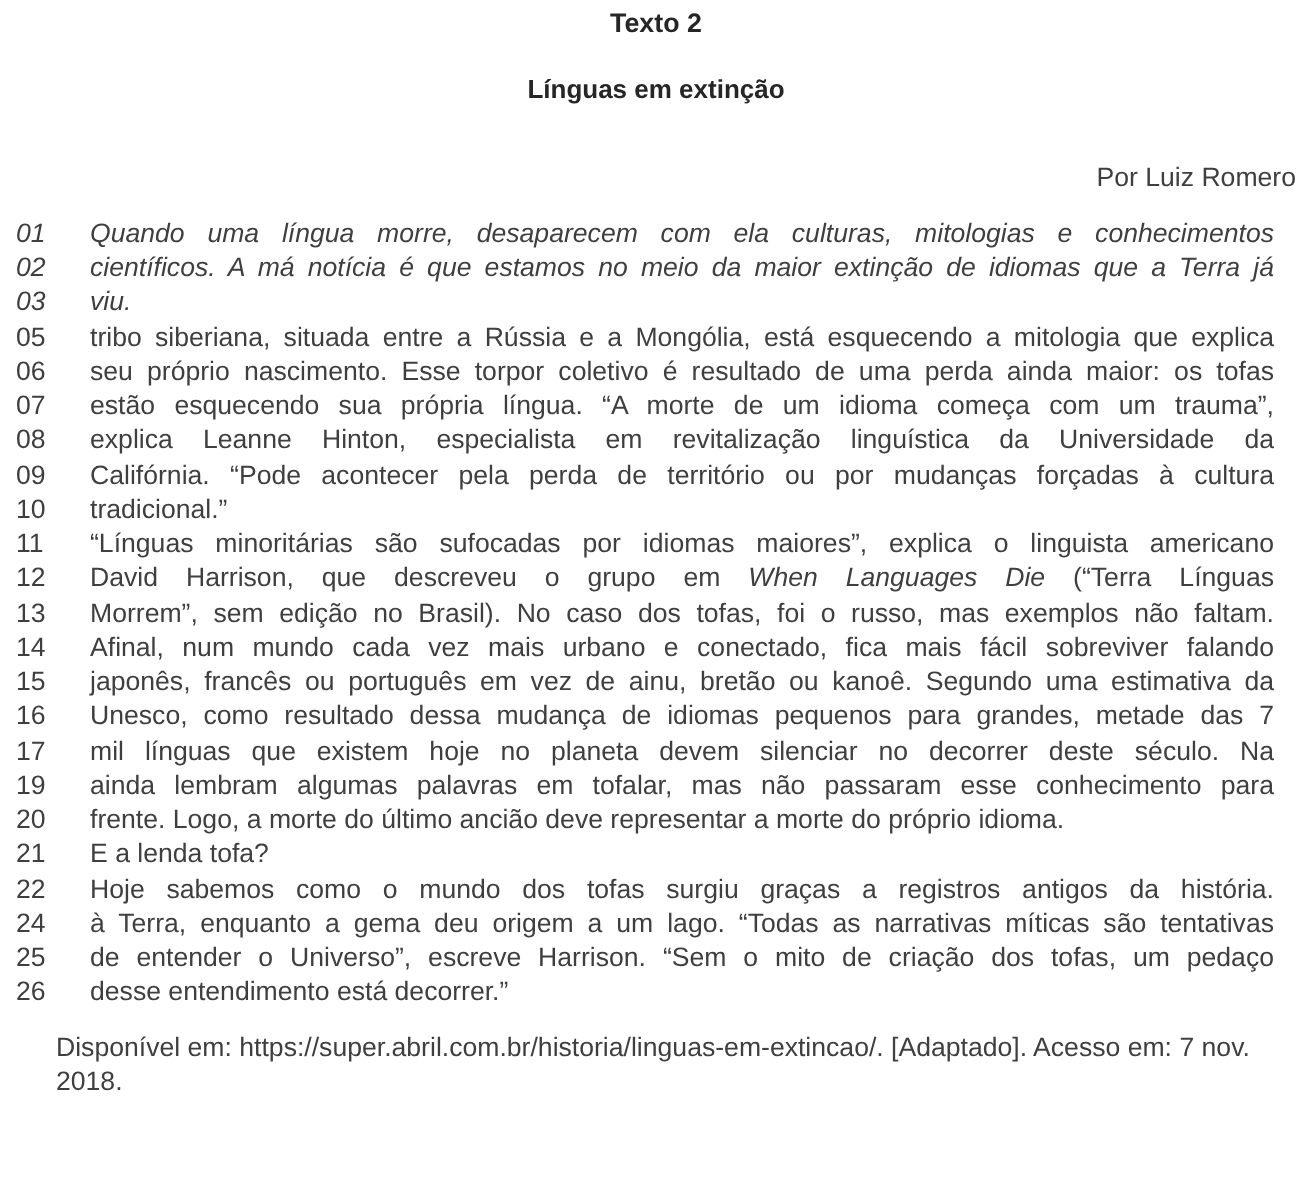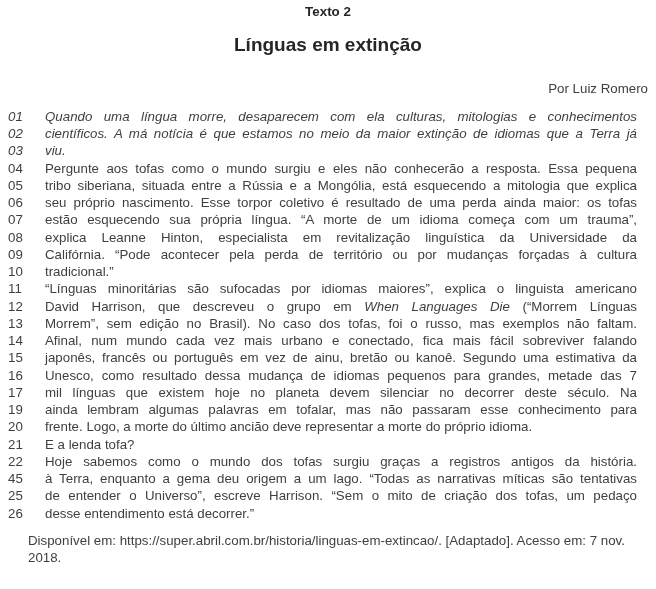--- a/index.html
+++ b/index.html
@@ -19,21 +19,21 @@
   .texto-label {
     text-align: center;
     font-weight: bold;
     color: #262626;
     font-size: 13.4px;
   }
   .doc-title {
     text-align: center;
     font-weight: bold;
     color: #262626;
-    font-size: 19px;
+    font-size: 13px;
     margin-top: 16px;
   }
   .byline {
     text-align: right;
     padding-right: 8px;
     margin-top: 26px;
   }
   .lines {
     margin-top: 11px;
     padding-left: 8px;
@@ -77,24 +77,20 @@
       </div>
       <div class="line fill italic">
         <span class="num">02</span>
         <span class="txt"><span>científicos. A má notícia é que estamos no meio da maior extinção de idiomas que a Terra já</span></span>
       </div>
       <div class="line italic">
         <span class="num">03</span>
         <span class="txt"><span>viu.</span></span>
       </div>
       <div class="line fill">
-        <span class="num">04</span>
-        <span class="txt"><span>Pergunte aos tofas como o mundo surgiu e eles não conhecerão a resposta. Essa pequena</span></span>
-      </div>
-      <div class="line fill">
         <span class="num">05</span>
         <span class="txt"><span>tribo siberiana, situada entre a Rússia e a Mongólia, está esquecendo a mitologia que explica</span></span>
       </div>
       <div class="line fill">
         <span class="num">06</span>
         <span class="txt"><span>seu próprio nascimento. Esse torpor coletivo é resultado de uma perda ainda maior: os tofas</span></span>
       </div>
       <div class="line fill">
         <span class="num">07</span>
         <span class="txt"><span>estão esquecendo sua própria língua. “A morte de um idioma começa com um trauma”,</span></span>
@@ -110,21 +106,21 @@
       <div class="line">
         <span class="num">10</span>
         <span class="txt"><span>tradicional.”</span></span>
       </div>
       <div class="line fill">
         <span class="num">11</span>
         <span class="txt"><span>“Línguas minoritárias são sufocadas por idiomas maiores”, explica o linguista americano</span></span>
       </div>
       <div class="line fill">
         <span class="num">12</span>
-        <span class="txt"><span>David Harrison, que descreveu o grupo em </span><span class="italic">When Languages Die</span><span> (“Morrem Línguas</span></span>
+        <span class="txt"><span>David Harrison, que descreveu o grupo em </span><span class="italic">When Languages Die</span><span> (“Terra Línguas</span></span>
       </div>
       <div class="line fill">
         <span class="num">13</span>
         <span class="txt"><span>Morrem”, sem edição no Brasil). No caso dos tofas, foi o russo, mas exemplos não faltam.</span></span>
       </div>
       <div class="line fill">
         <span class="num">14</span>
         <span class="txt"><span>Afinal, num mundo cada vez mais urbano e conectado, fica mais fácil sobreviver falando</span></span>
       </div>
       <div class="line fill">
@@ -149,21 +145,21 @@
       </div>
       <div class="line">
         <span class="num">21</span>
         <span class="txt"><span>E a lenda tofa?</span></span>
       </div>
       <div class="line fill">
         <span class="num">22</span>
         <span class="txt"><span>Hoje sabemos como o mundo dos tofas surgiu graças a registros antigos da história.</span></span>
       </div>
       <div class="line fill">
-        <span class="num">45</span>
+        <span class="num">24</span>
         <span class="txt"><span>à Terra, enquanto a gema deu origem a um lago. “Todas as narrativas míticas são tentativas</span></span>
       </div>
       <div class="line fill">
         <span class="num">25</span>
         <span class="txt"><span>de entender o Universo”, escreve Harrison. “Sem o mito de criação dos tofas, um pedaço</span></span>
       </div>
       <div class="line">
         <span class="num">26</span>
         <span class="txt"><span>desse entendimento está decorrer.”</span></span>
       </div>

